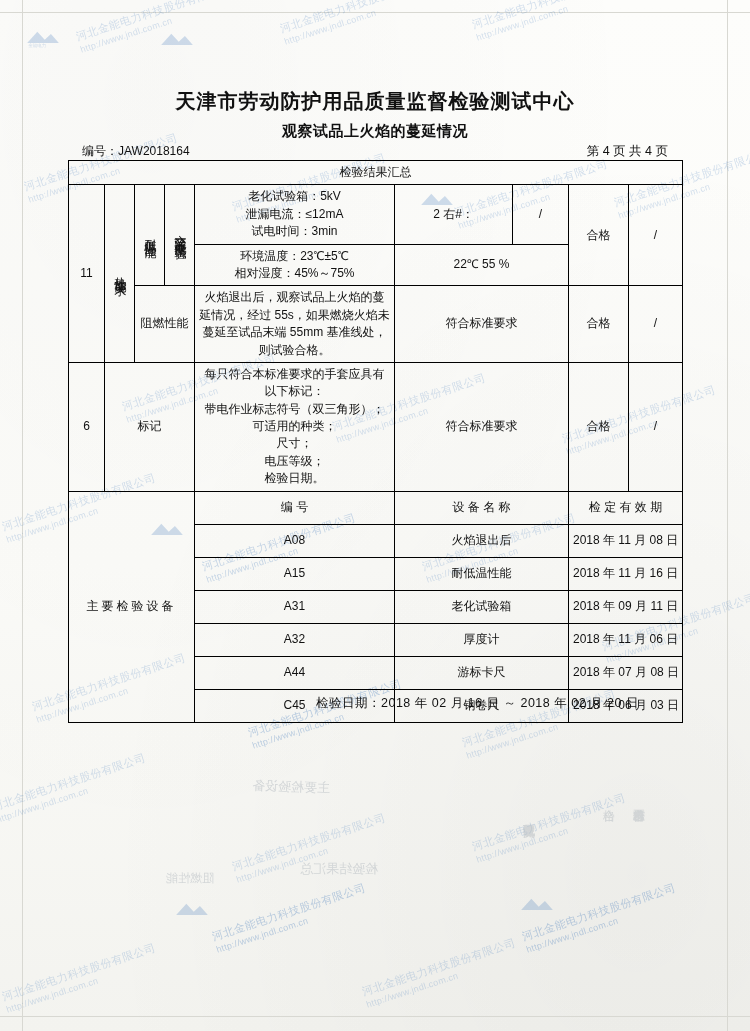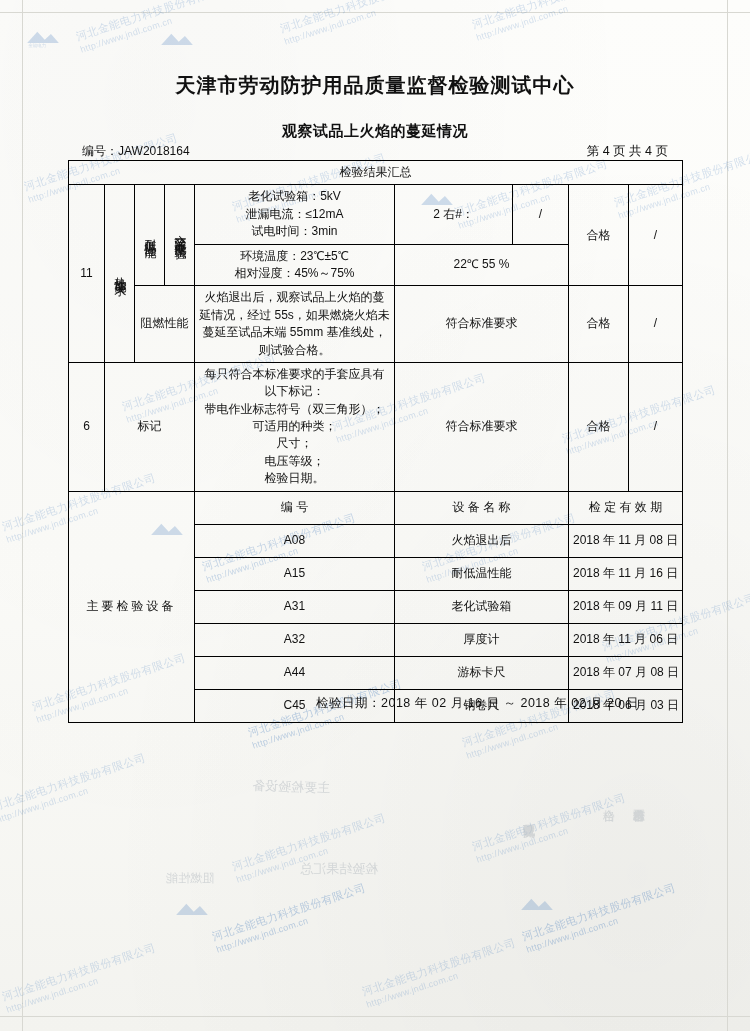--- a/index.html
+++ b/index.html
@@ -68,21 +68,21 @@
   }
 
   
   .hdr{
     position:absolute;
     width:100%;
     text-align:center;
     color:#111;
   }
   #title1{
-    top:72px;
+    top:88px;
     font-size:20px;
     font-weight:bold;
     letter-spacing:1px;
   }
   #title2{
     top:122px;
     font-size:15px;
     font-weight:bold;
     letter-spacing:0.5px;
   }

